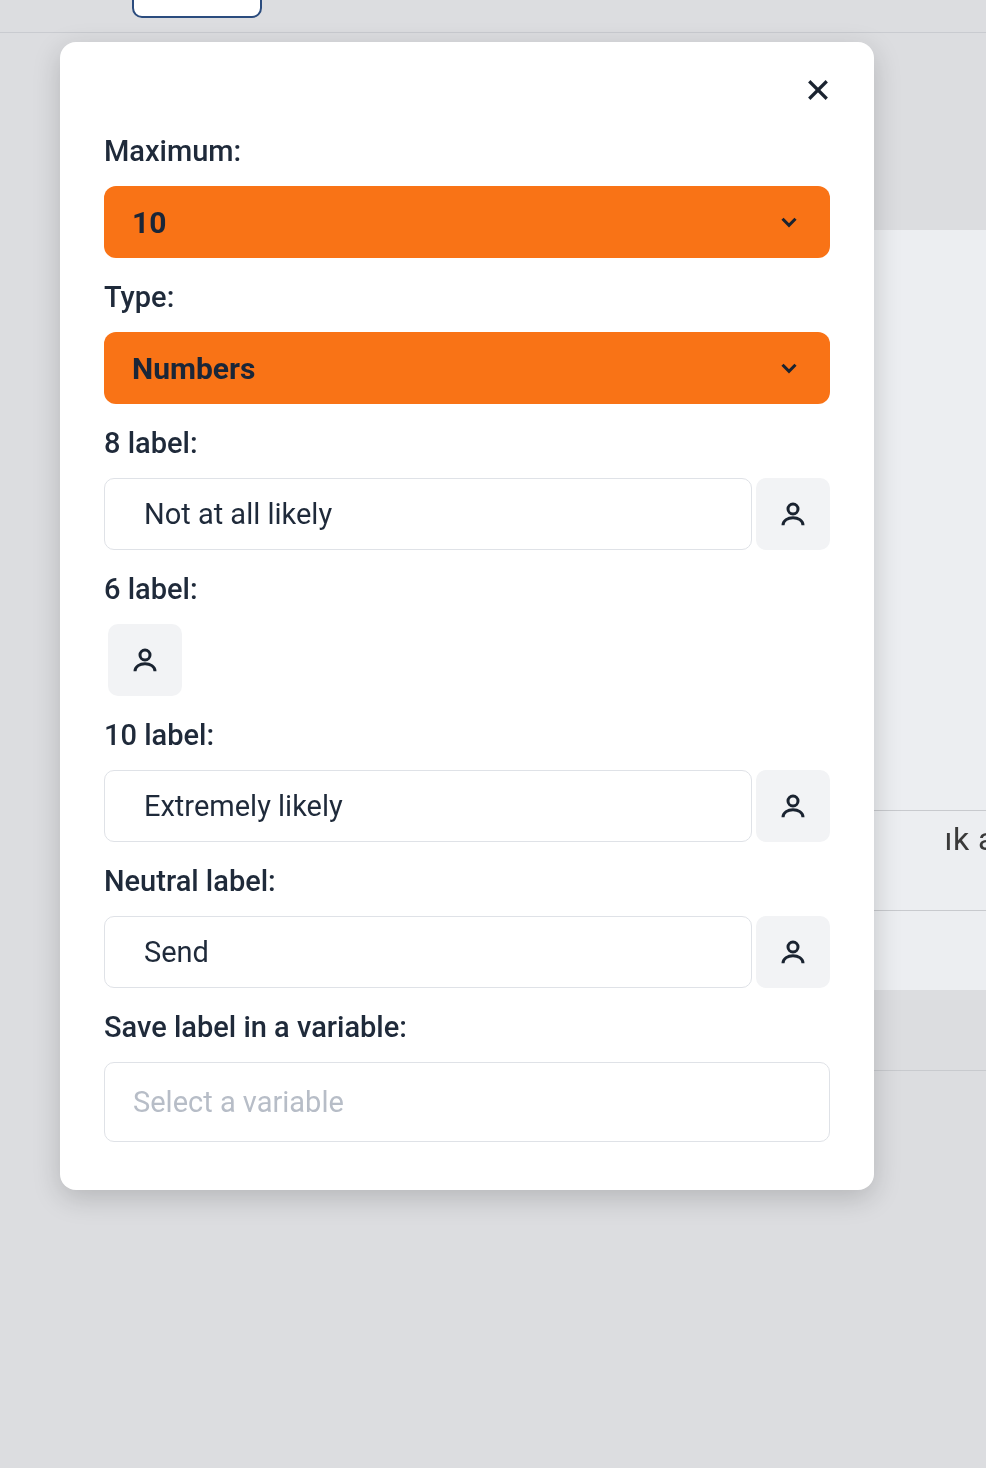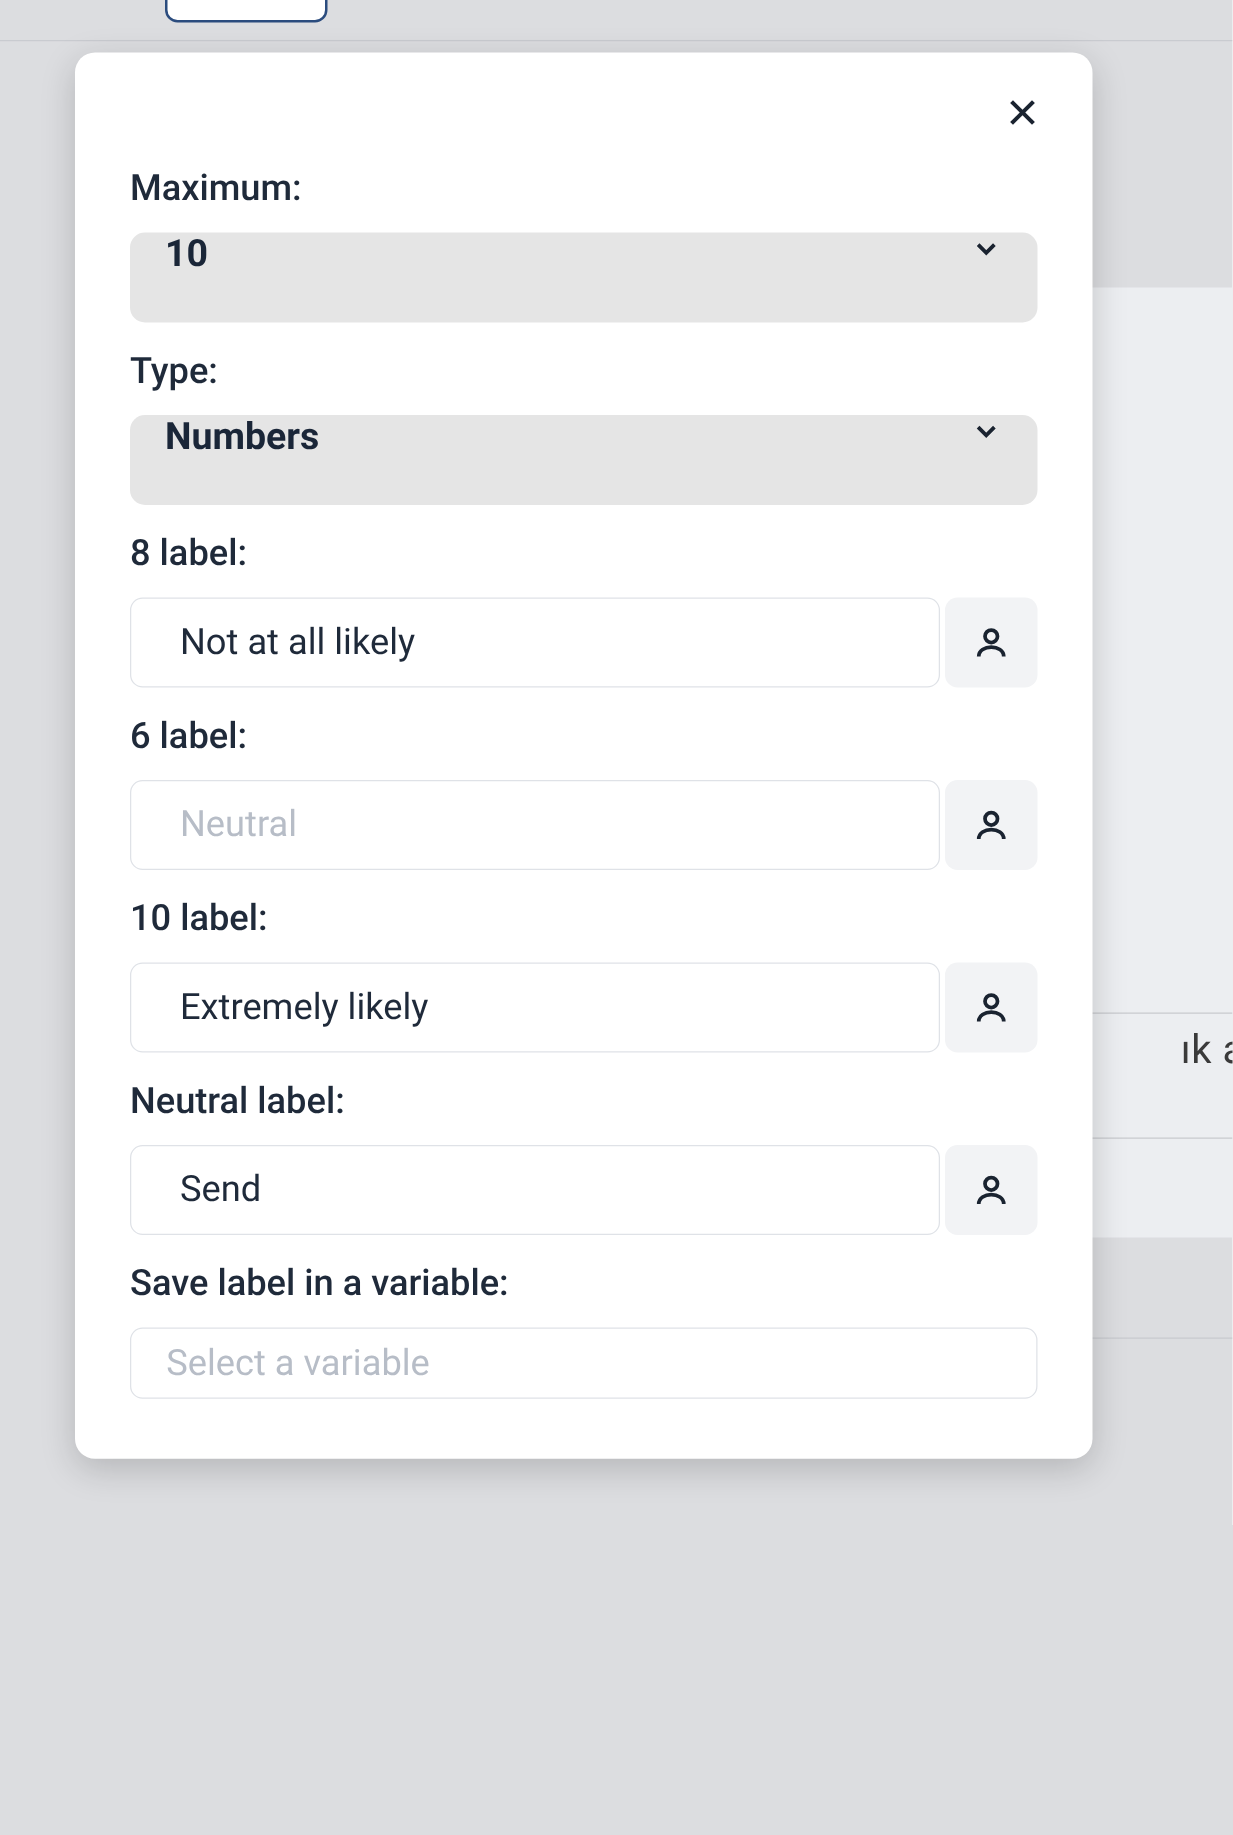--- a/index.html
+++ b/index.html
@@ -27,42 +27,42 @@
   }
   .close-row { display:flex; justify-content:flex-end; padding-top:26px; padding-right:0; margin-right:-10px;}
   .close-btn { width:44px; height:44px; display:flex; align-items:center; justify-content:center; cursor:pointer; border:none; background:transparent;}
   .close-btn svg { width:30px; height:30px; stroke:#1a2330; stroke-width:2.6; }
 
   .field { margin-top: 22px; }
   .field:first-of-type { margin-top: 10px; }
   .label { font-size: 29px; color:#1f2a3a; font-weight:500; margin-bottom:18px; }
 
   .select-box {
-    width:100%; height:72px; background:#e5e5e5; border-radius:12px;
-    display:flex; justify-content:space-between;
+    width:100%; height:72px; background:#f97316; border-radius:12px;
+    display:flex; align-items:center; justify-content:space-between;
     padding: 0 28px; cursor:pointer;
   }
   .select-box .value { font-size:30px; font-weight:700; color:#1a2638; }
   .chevron { width:26px; height:26px; stroke:#1a2330; stroke-width:2.8; fill:none; }
 
   .input-row { display:flex; width:100%; gap:0; }
   .text-input {
     flex:1; height:72px; border:1.5px solid #dfe2e7; border-radius:10px;
     font-size:29px; padding:0 39px; color:#1f2a3a; background:#fff; outline:none;
     font-family:inherit;
   }
   .text-input::placeholder { color:#b7bdc7; }
   .icon-btn {
     width:74px; height:72px; background:#f2f3f5; border:none; border-radius:10px;
     margin-left:4px; display:flex; align-items:center; justify-content:center; cursor:pointer;
   }
   .icon-btn svg { width:30px; height:30px; stroke:#1a2330; stroke-width:2.4; fill:none; }
 
   .var-select {
-    width:100%; height:57px; border:1.5px solid #dfe2e7; border-radius:10px;
+    width:100%; height:80px; border:1.5px solid #dfe2e7; border-radius:10px;
     display:flex; align-items:center; padding:0 28px; font-size:29px; color:#b7bdc7;
     cursor:pointer; background:#fff;
   }
 </style>
 </head>
 <body>
 
 <div class="bg-toptab"></div>
 <div class="bg-line"></div>
 <div class="bg-side">
@@ -111,21 +111,20 @@
             <circle cx="12" cy="8" r="4"></circle>
             <path d="M4 21c0-4 4-6 8-6s8 2 8 6"></path>
           </svg>
       </button>
     </div>
   </div>
 
   <div class="field">
     <div class="label">6 label:</div>
     <div class="input-row">
-      <input class="text-input" placeholder="Neutral" style="">
       <button class="icon-btn">
         <svg viewBox="0 0 24 24">
             <circle cx="12" cy="8" r="4"></circle>
             <path d="M4 21c0-4 4-6 8-6s8 2 8 6"></path>
           </svg>
       </button>
     </div>
   </div>
 
   <div class="field">

